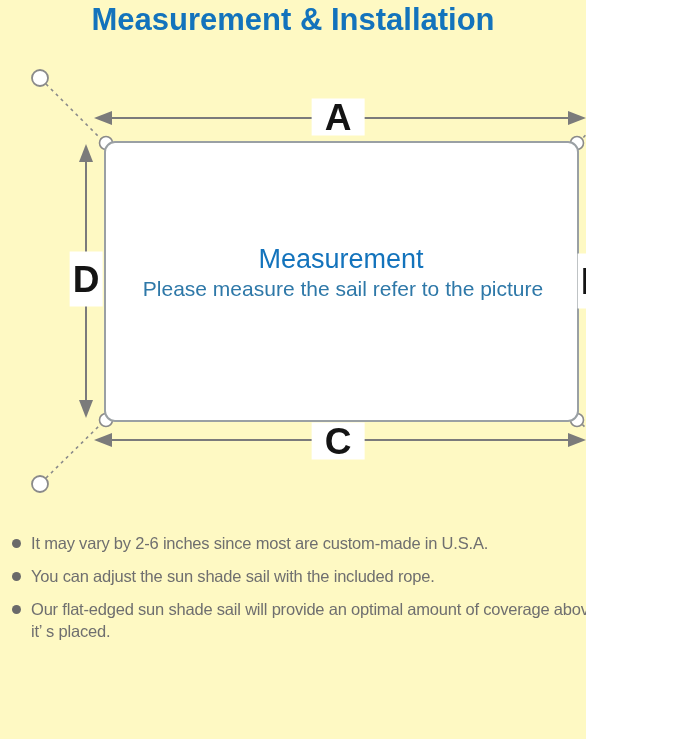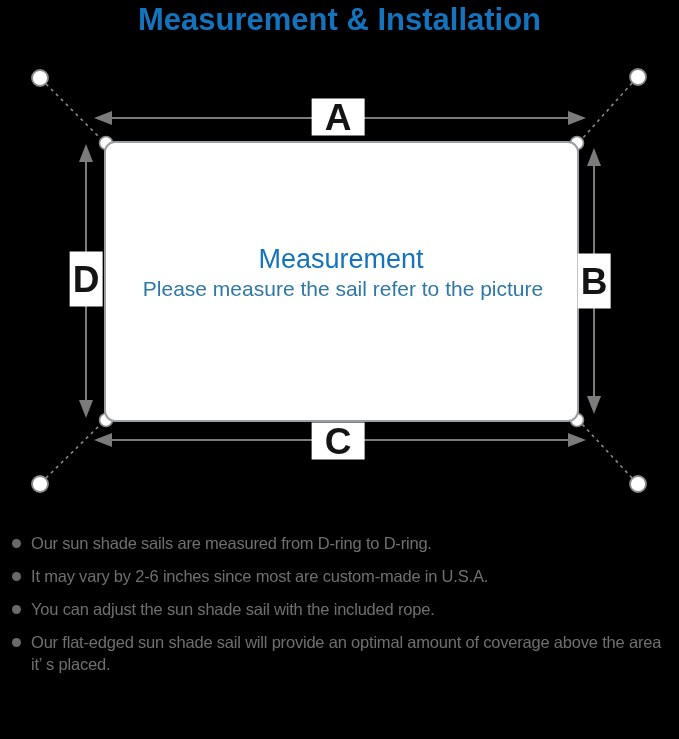--- a/index.html
+++ b/index.html
@@ -3,23 +3,23 @@
 <meta charset="utf-8">
 <style>
   html, body {
     margin: 0;
     padding: 0;
     background: #ffffff;
     font-family: "Liberation Sans", "DejaVu Sans", sans-serif;
   }
   .stage {
     position: relative;
-    width: 679px;
+    width: 586px;
     height: 739px;
-    background: #000000;
+    background: #fef9c3;
     overflow: hidden;
   }
   .title {
     position: absolute;
     top: 2px;
     left: 0;
     right: 0;
     margin: 0;
     text-align: center;
     font-size: 31px;
@@ -150,24 +150,20 @@
   <div class="dim-label label-b">B</div>
   <div class="dim-label label-c">C</div>
   <div class="dim-label label-d">D</div>
 
   <div class="center-heading">Measurement</div>
   <div class="center-subtitle">Please measure the sail refer to the picture</div>
 
   <ul class="notes">
     <li class="note">
       <span class="dot"></span>
-      <span class="note-text">Our sun shade sails are measured from D-ring to D-ring.</span>
-    </li>
-    <li class="note">
-      <span class="dot"></span>
       <span class="note-text">It may vary by 2-6 inches since most are custom-made in U.S.A.</span>
     </li>
     <li class="note">
       <span class="dot"></span>
       <span class="note-text">You can adjust the sun shade sail with the included rope.</span>
     </li>
     <li class="note">
       <span class="dot"></span>
       <span class="note-text">Our flat-edged sun shade sail will provide an optimal amount of coverage above the area it’ s placed.</span>
     </li>

